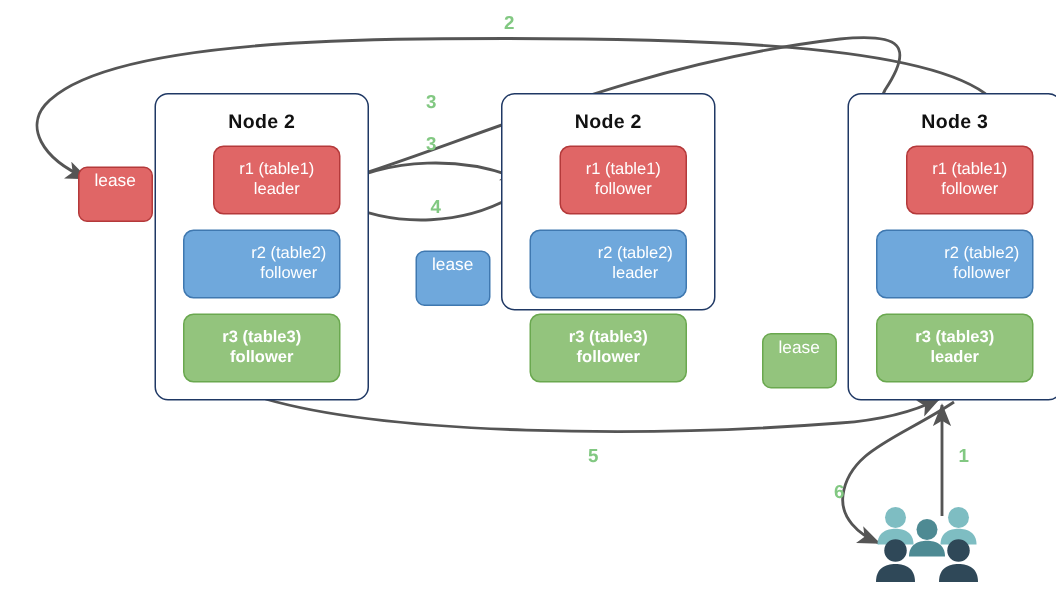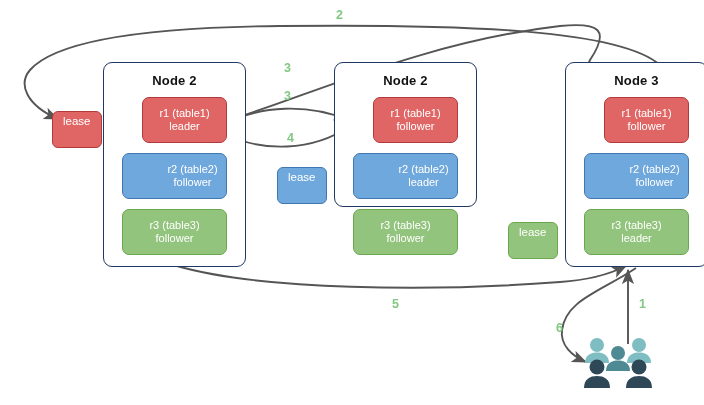--- a/index.html
+++ b/index.html
@@ -40,21 +40,21 @@
     align-items:center;
     justify-content:center;
     color:#ffffff;
     font-size:11px;
     line-height:13.5px;
     text-align:center;
   }
   .rep .l1,.rep .l2{display:block;}
   .rep.red{background:#E06666;border:1.3px solid #B4393A;}
   .rep.blue{background:#6FA8DC;border:1.3px solid #3F78B0;padding-left:36px;}
-  .rep.green{background:#93C47D;border:1.3px solid #6AA84F;}
+  .rep.green{background:#93C47D;border:1.3px solid #6AA84F;font-weight:bold;}
   .rep.r1{top:34px;margin-left:20px;}
   .rep.r2{top:90px;}
   .rep.r3{top:146px;}
 
   .lease{
     position:absolute;
     box-sizing:border-box;
     border-radius:6px;
     padding:3px 10px 20px 10px;
     font-size:11.5px;

